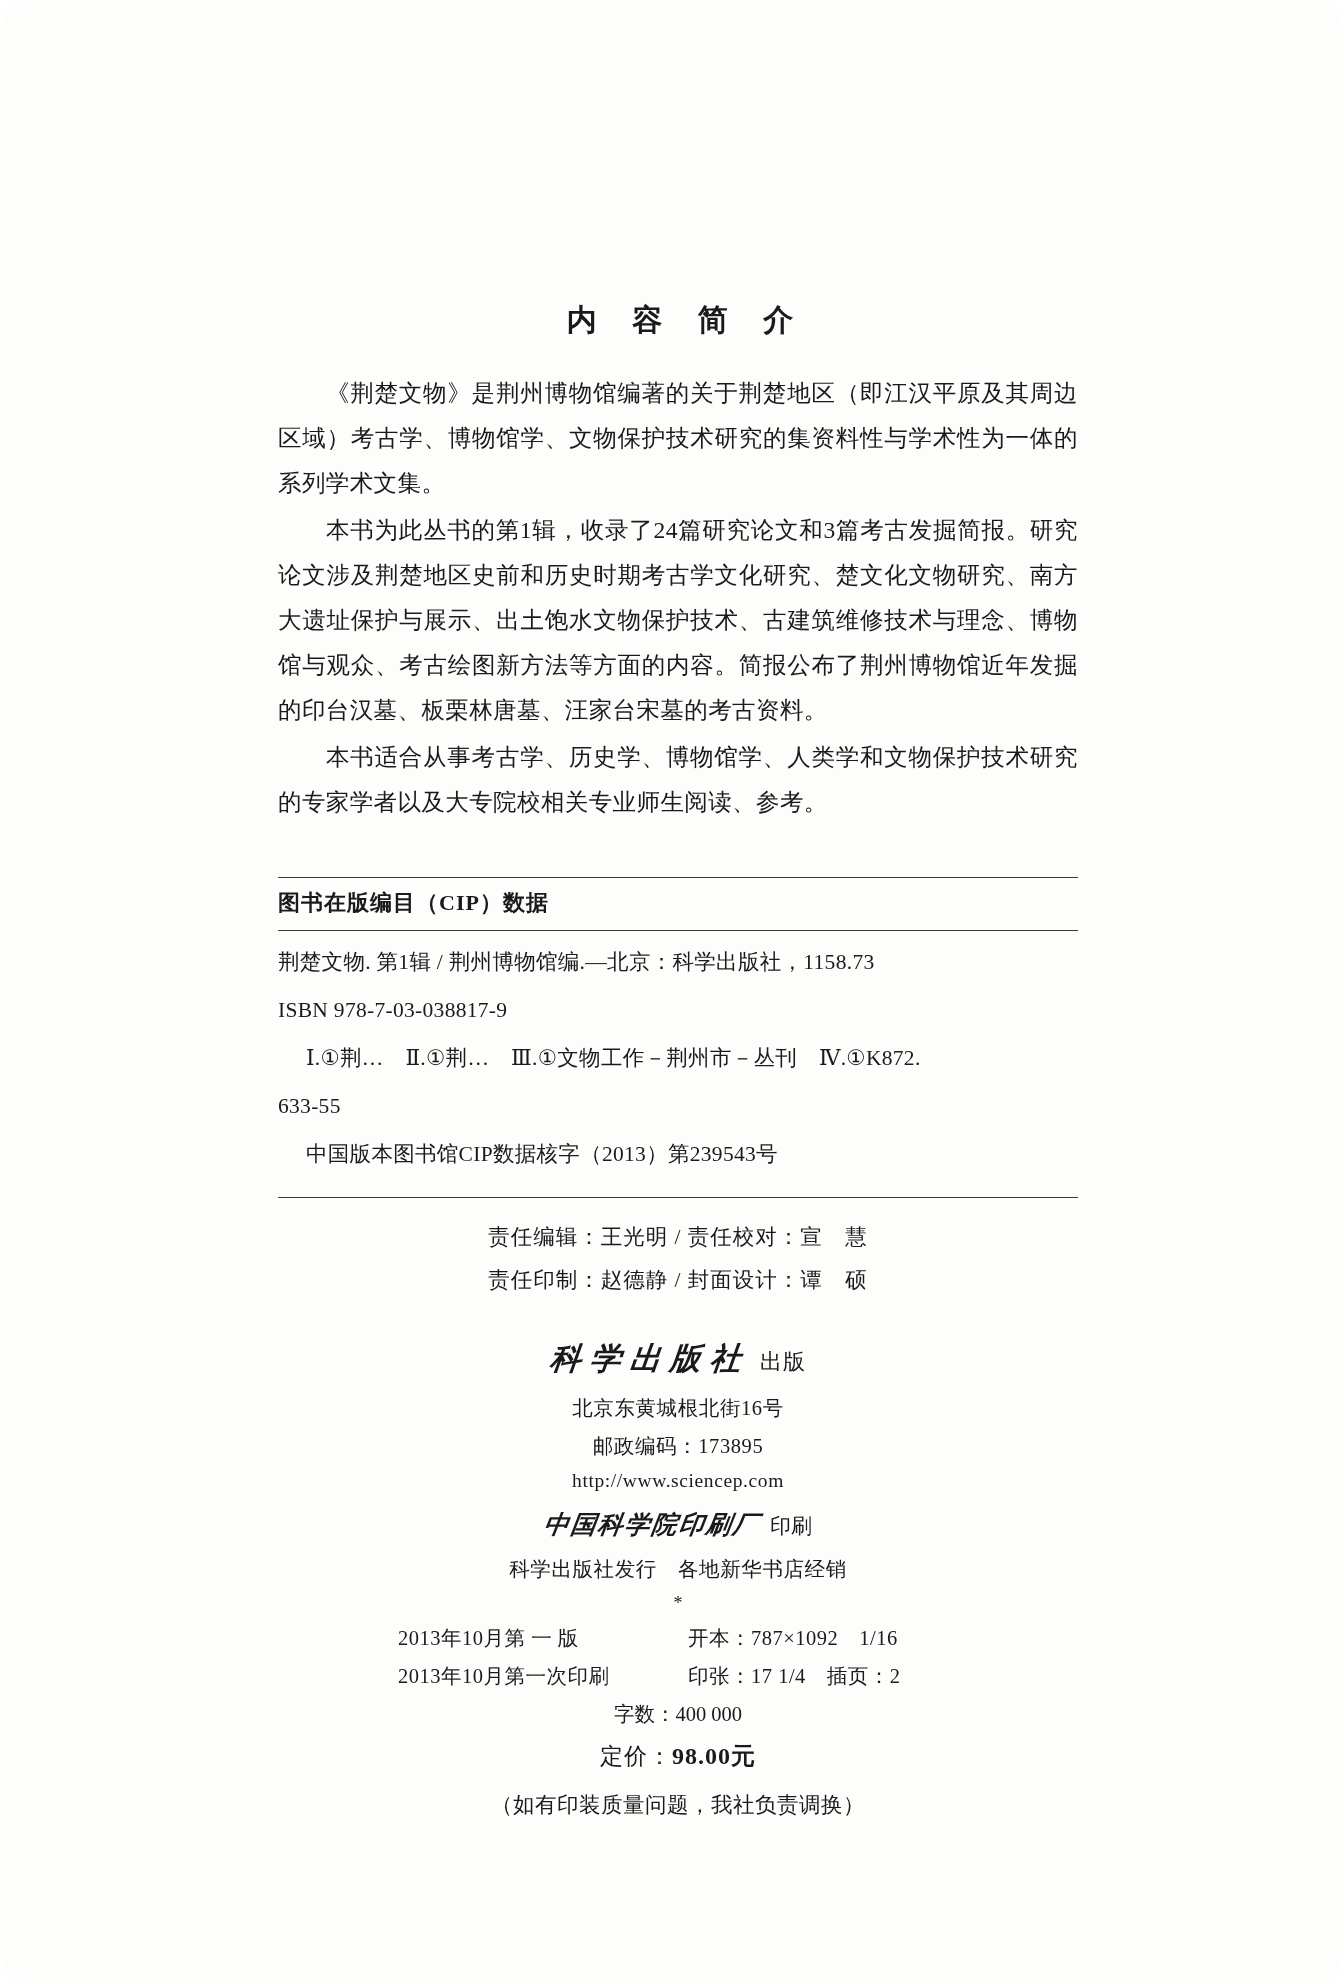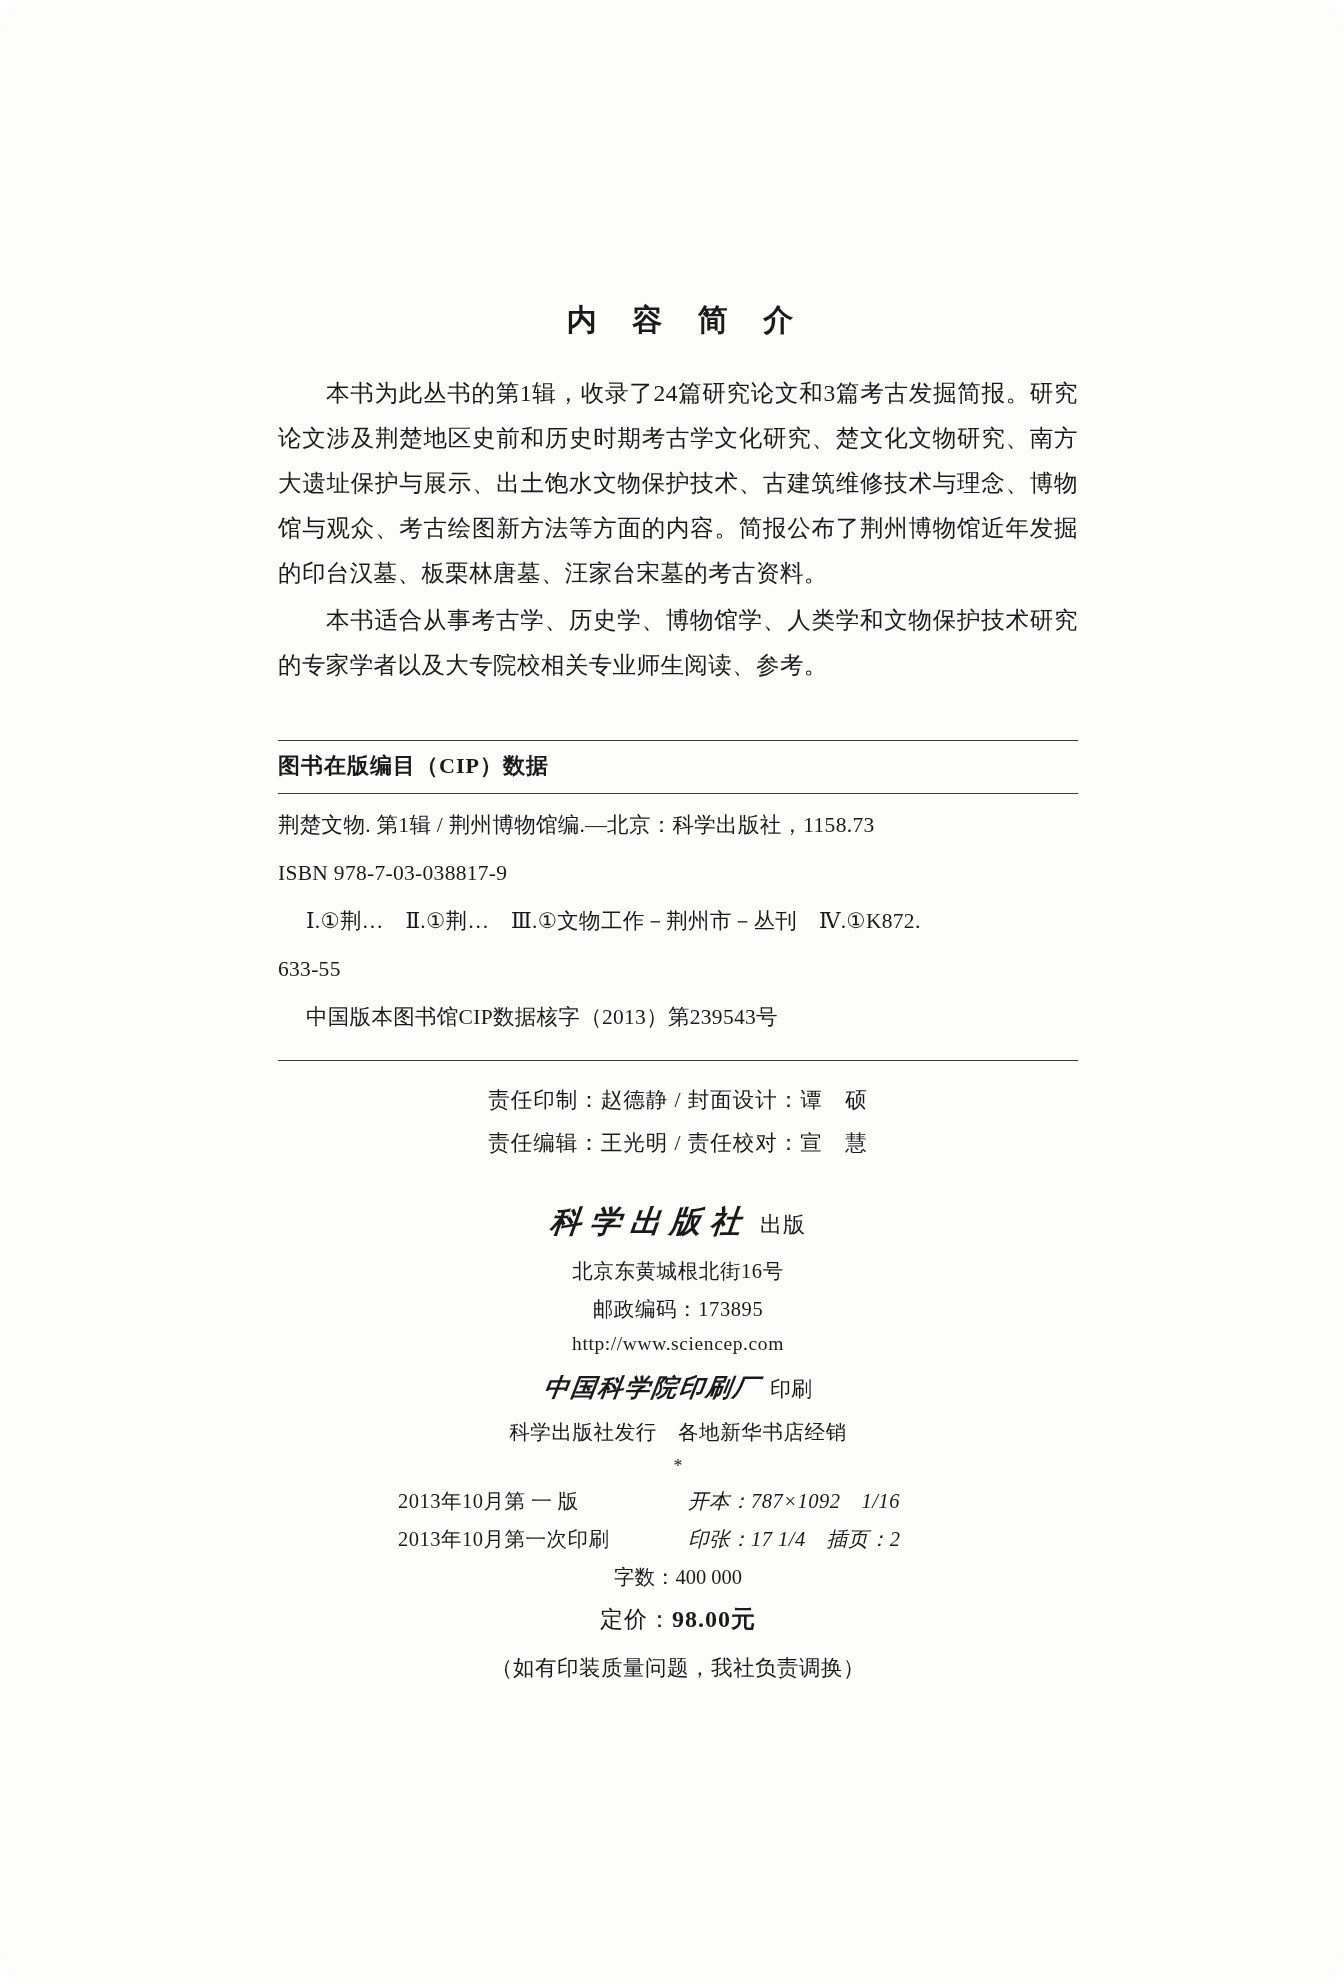--- a/index.html
+++ b/index.html
@@ -146,21 +146,20 @@
     margin-bottom: 10px;
     letter-spacing: 0.5px;
   }
   .imprint .c1 {
     width: 290px;
     text-align: left;
   }
   .imprint .c2 {
     width: 270px;
     text-align: left;
-    font-style: italic;
   }
   .imprint .center-row {
     text-align: center;
     margin-bottom: 10px;
   }
   .price {
     text-align: center;
     font-size: 23px;
     margin: 12px 0 18px 0;
     letter-spacing: 1px;
@@ -176,41 +175,42 @@
 </style>
 </head>
 <body>
 
 <div class="page">
   <div class="content">
 
     <div class="brief-title">内 容 简 介</div>
 
     <div class="brief-body">
+      <p>《荆楚文物》是荆州博物馆编著的关于荆楚地区（即江汉平原及其周边区域）考古学、博物馆学、文物保护技术研究的集资料性与学术性为一体的系列学术文集。</p>
       <p>本书为此丛书的第1辑，收录了24篇研究论文和3篇考古发掘简报。研究论文涉及荆楚地区史前和历史时期考古学文化研究、楚文化文物研究、南方大遗址保护与展示、出土饱水文物保护技术、古建筑维修技术与理念、博物馆与观众、考古绘图新方法等方面的内容。简报公布了荆州博物馆近年发掘的印台汉墓、板栗林唐墓、汪家台宋墓的考古资料。</p>
       <p>本书适合从事考古学、历史学、博物馆学、人类学和文物保护技术研究的专家学者以及大专院校相关专业师生阅读、参考。</p>
     </div>
 
     <div class="cip">
       <div class="cip-rule"></div>
       <div class="cip-title">图书在版编目（CIP）数据</div>
       <div class="cip-rule"></div>
       <div class="cip-lines">
         <p class="hang">荆楚文物. 第1辑 / 荆州博物馆编.—北京：科学出版社，1158.73</p>
         <p class="hang">ISBN 978-7-03-038817-9</p>
         <p class="indent">Ⅰ.①荆…　Ⅱ.①荆…　Ⅲ.①文物工作－荆州市－丛刊　Ⅳ.①K872.</p>
         <p class="hang">633-55</p>
         <p class="indent">中国版本图书馆CIP数据核字（2013）第239543号</p>
       </div>
       <div class="cip-rule"></div>
     </div>
 
     <div class="credits">
+      <p>责任编辑：王光明 / 责任校对：宣　慧</p>
       <p>责任印制：赵德静 / 封面设计：谭　硕</p>
-      <p>责任编辑：王光明 / 责任校对：宣　慧</p>
     </div>
 
     <div class="pub">
       <div class="pub-logo-row">
         <span class="pub-logo">科学出版社</span>
         <span class="pub-logo-suffix">出版</span>
       </div>
       <p>北京东黄城根北街16号</p>
       <p>邮政编码：173895</p>
       <p class="url">http://www.sciencep.com</p>

